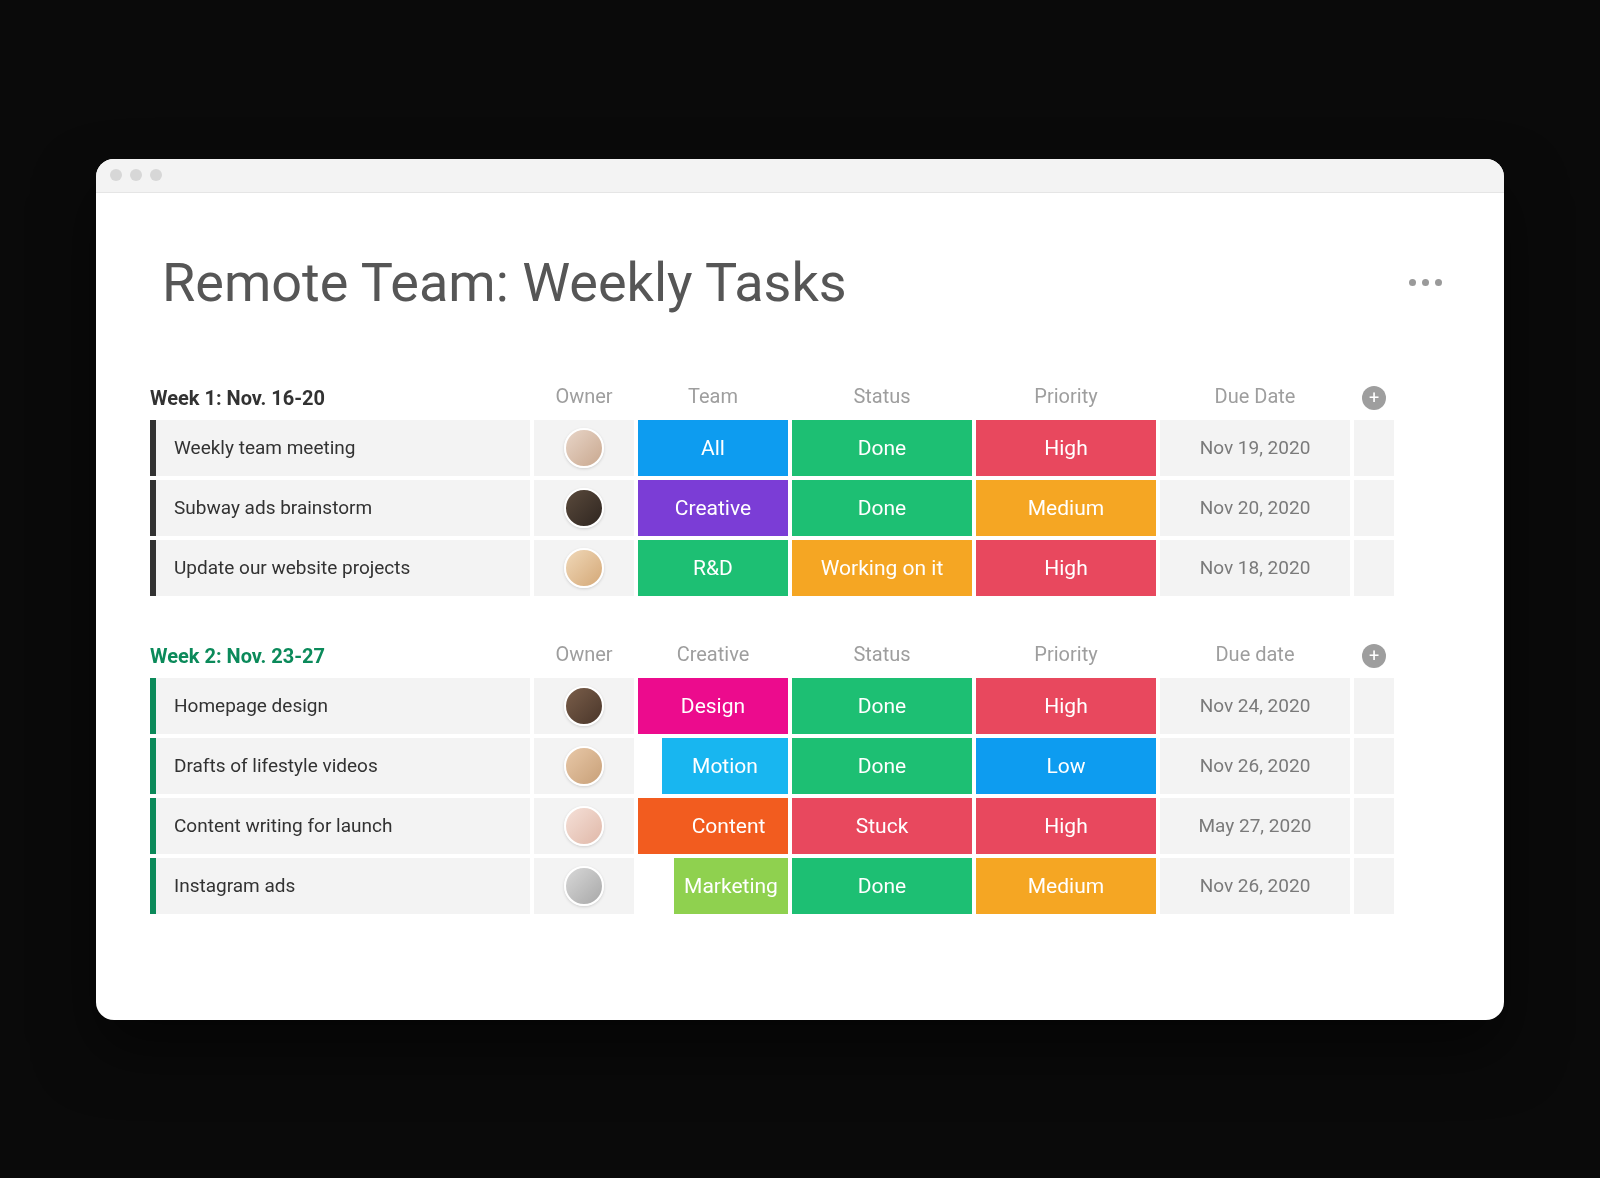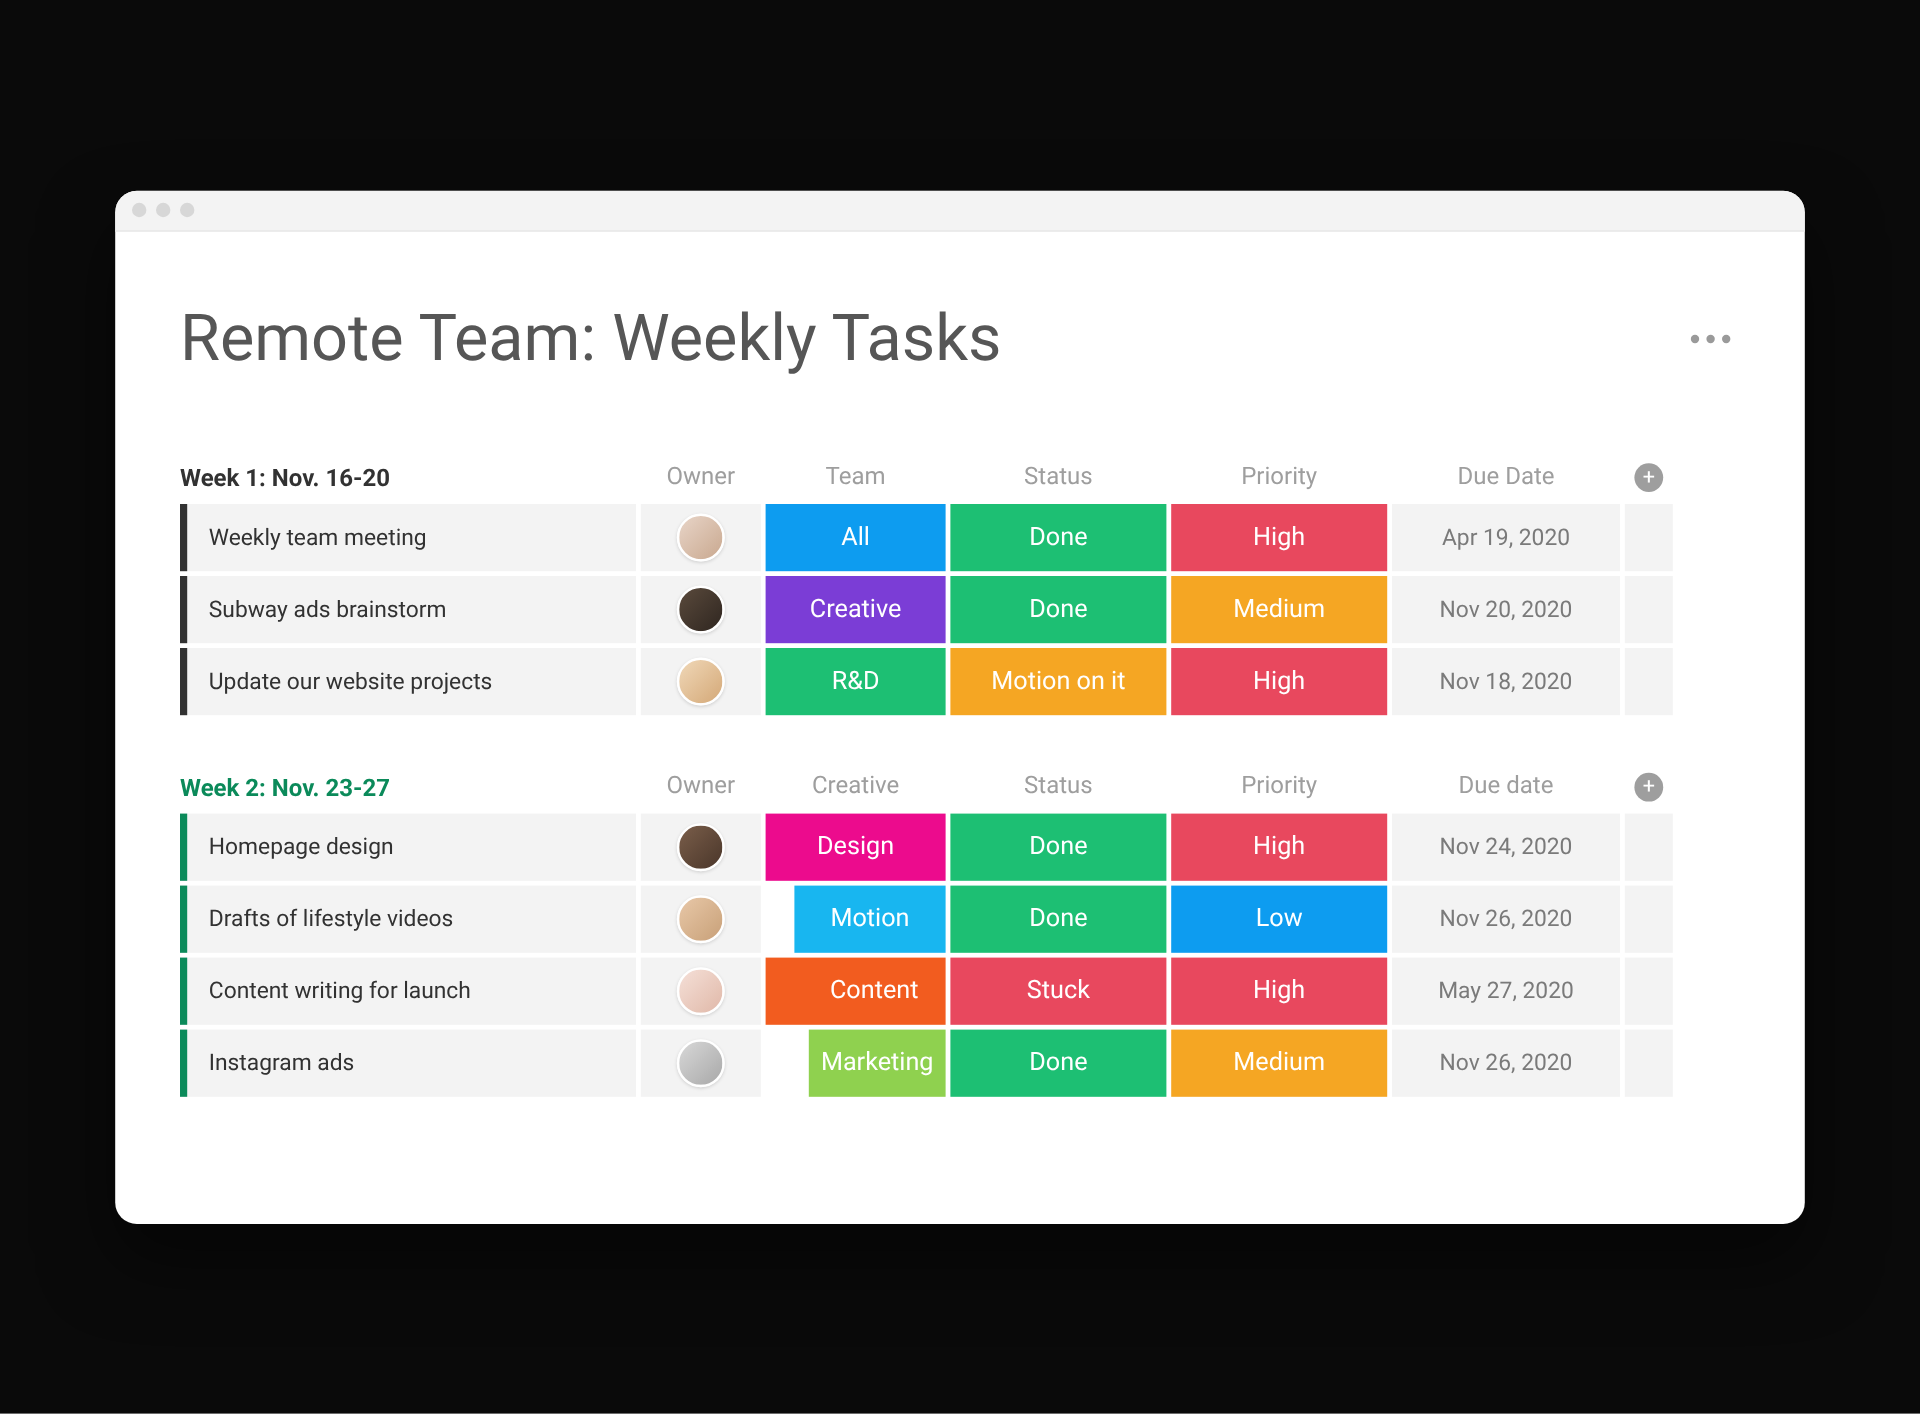--- a/index.html
+++ b/index.html
@@ -38,20 +38,21 @@
   .header {
     display: flex;
     align-items: center;
     justify-content: space-between;
     margin-bottom: 70px;
   }
   .page-title {
     font-size: 54px;
     font-weight: 400;
     color: #565656;
+    margin-left: 12px;
   }
   .more-dots {
     display: flex;
     gap: 6px;
     cursor: pointer;
     padding: 8px;
   }
   .more-dots span {
     width: 7px; height: 7px; border-radius: 50%;
     background: #9a9a9a;
@@ -186,41 +187,41 @@
           </div>
           <div class="rows">
             <div class="row">
               <div class="task-name">Weekly team meeting</div>
               <div class="owner-cell">
                 <div class="avatar a1"></div>
               </div>
               <div class="pill" style="background: rgb(13, 156, 240);">All</div>
               <div class="pill" style="background: rgb(29, 191, 115);">Done</div>
               <div class="pill" style="background: rgb(232, 72, 94);">High</div>
-              <div class="due-cell">Apr 19, 2020</div>
+              <div class="due-cell">Nov 19, 2020</div>
               <div class="end-cell"></div>
             </div>
             <div class="row">
               <div class="task-name">Subway ads brainstorm</div>
               <div class="owner-cell">
                 <div class="avatar a2"></div>
               </div>
               <div class="pill" style="background: rgb(123, 61, 214);">Creative</div>
               <div class="pill" style="background: rgb(29, 191, 115);">Done</div>
               <div class="pill" style="background: rgb(245, 166, 35);">Medium</div>
               <div class="due-cell">Nov 20, 2020</div>
               <div class="end-cell"></div>
             </div>
             <div class="row">
               <div class="task-name">Update our website projects</div>
               <div class="owner-cell">
                 <div class="avatar a3"></div>
               </div>
               <div class="pill" style="background: rgb(29, 191, 115);">R&amp;D</div>
-              <div class="pill" style="background: rgb(245, 166, 35);">Motion on it</div>
+              <div class="pill" style="background: rgb(245, 166, 35);">Working on it</div>
               <div class="pill" style="background: rgb(232, 72, 94);">High</div>
               <div class="due-cell">Nov 18, 2020</div>
               <div class="end-cell"></div>
             </div>
           </div>
         </div>
         <div class="group">
           <div class="group-header">
             <div class="group-title green">Week 2: Nov. 23-27</div>
             <div class="col-head">Owner</div>

